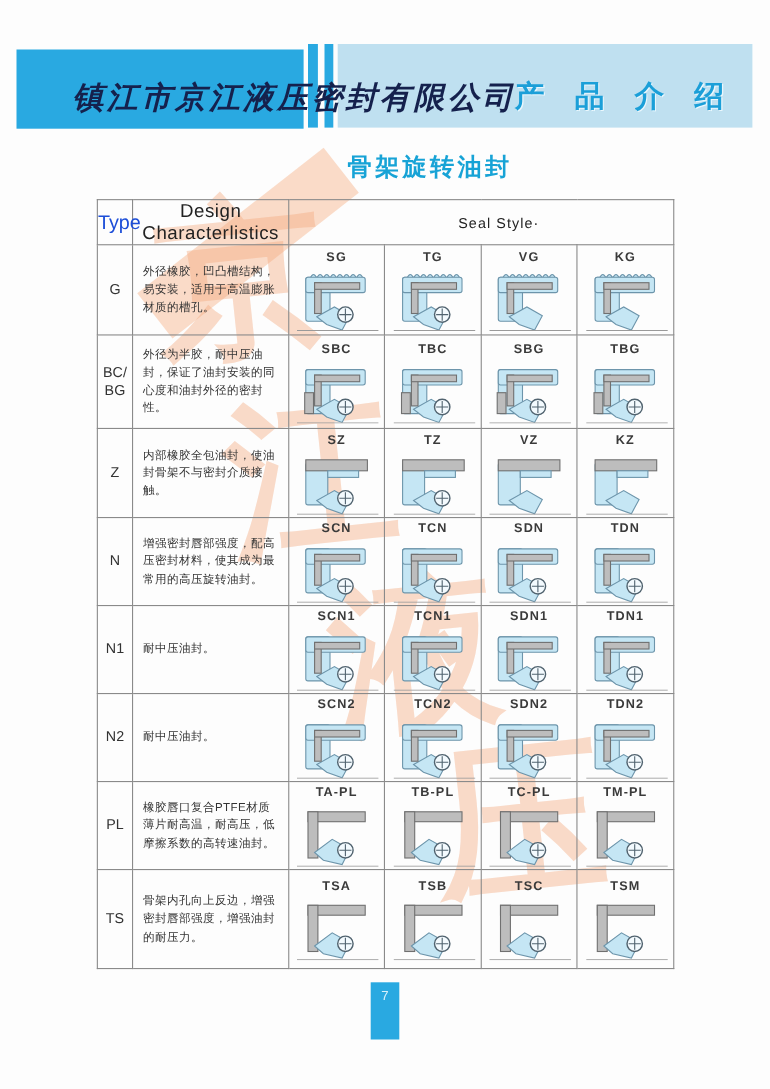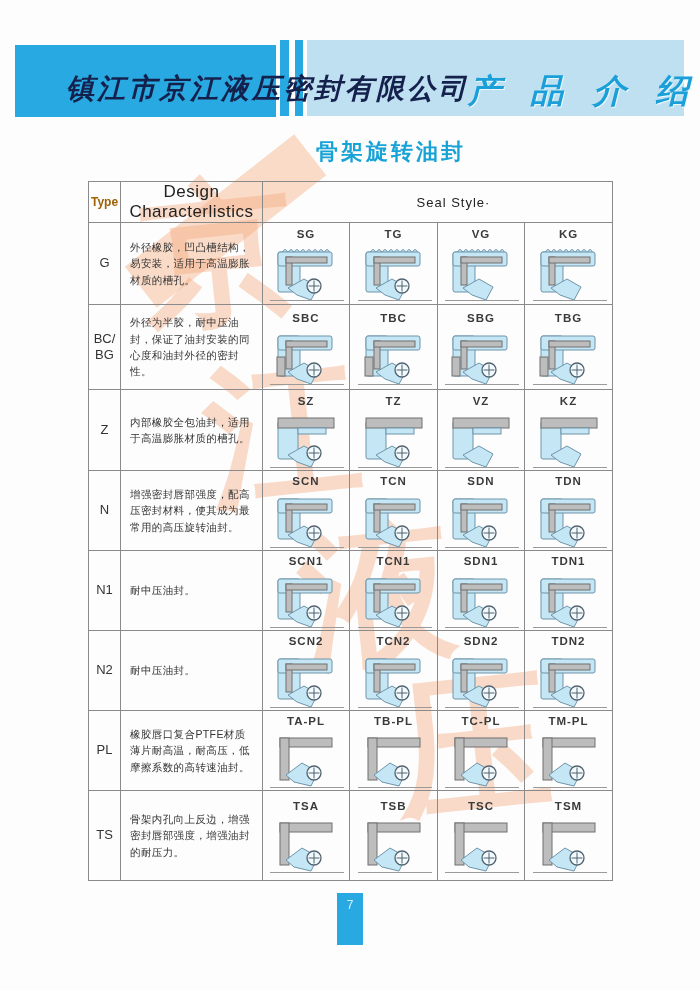--- a/index.html
+++ b/index.html
@@ -24,22 +24,22 @@
   .company-name {
     position:absolute; left:66px; top:70px; z-index:4;
     font-family:"DejaVu Serif", serif;
     font-weight:bold; font-style:italic;
     font-size:28px; letter-spacing:3px; color:#15214d;
     white-space:nowrap;
   }
   .section-label {
     position:absolute; left:468px; top:69px; z-index:4;
     font-family:"DejaVu Serif", serif;
-    font-weight:bold; font-style:italic;
-    font-size:33px; letter-spacing:9px; color:#1b9fd8;
+    font-weight:bold; 
+    font-size:27px; letter-spacing:9px; color:#1b9fd8;
     text-shadow:1px 1px 0 #eaf7fd;
     white-space:nowrap;
   }
   
   .page-title {
     position:absolute; left:0; top:137px; width:700px; z-index:3;
     text-align:center; font-weight:bold; font-size:22px;
     letter-spacing:3px; color:#17a3d6;margin-left:41px;
   }
   
@@ -59,21 +59,21 @@
   
   table.catalog {
     position:absolute; left:88px; top:181px; z-index:2;
     width:524px; border-collapse:collapse; table-layout:fixed;
     background:transparent;
   }
   table.catalog td, table.catalog th {
     border:1px solid #8a8a8a; vertical-align:middle; background:transparent;
   }
   tr.head-row { height:29px; }
-  th.h-type  { font-size:12px; font-weight:bold; color:#a16207; }
+  th.h-type  { font-size:18px; font-weight:normal; color:#1d4ed8; }
   th.h-design{ font-size:17px; font-weight:normal; color:#222; letter-spacing:0.5px; }
   th.h-seal  { font-size:13px;  font-weight:normal; color:#222; letter-spacing:1px;padding-left:32px; }
   td.type-cell {
     text-align:center; font-size:13px; color:#333;
     white-space:pre-line; line-height:1.25;
   }
   td.desc-cell {
     padding:5px 7px 5px 9px; font-size:10.5px; color:#333;
     line-height:1.55; letter-spacing:0.4px; vertical-align:middle;
   }
@@ -245,21 +245,21 @@
               <rect x="13" y="30" width="8" height="19" fill="#bdbdbd" stroke="#707070"></rect>
               <circle cx="50" cy="43" r="7" fill="#f3fafe" stroke="#51636f" stroke-width="1.3"></circle>
               <line x1="50" y1="37.5" x2="50" y2="48.5" stroke="#51636f" stroke-width="1"></line>
               <line x1="44.5" y1="43" x2="55.5" y2="43" stroke="#51636f" stroke-width="1"></line>
               <line x1="6" y1="57.5" x2="80" y2="57.5" stroke="#9a9a9a" stroke-width="1"></line>
             </svg></div>
         </td>
       </tr>
       <tr style="height: 81px;">
         <td class="type-cell">Z</td>
-        <td class="desc-cell">内部橡胶全包油封，适用于高温膨胀材质的槽孔。</td>
+        <td class="desc-cell">内部橡胶全包油封，使油封骨架不与密封介质接触。</td>
         <td class="seal-cell">
           <div class="seal-label">SZ</div>
           <div class="seal-svg"><svg width="84" height="58" viewBox="0 0 84 58">
               <rect x="14" y="11" width="20" height="38" rx="2" fill="#c5e6f4" stroke="#6d95ab"></rect>
               <polygon points="24,45 40,36 54,44 47,57 33,52" fill="#c5e6f4" stroke="#6d95ab"></polygon>
               <rect x="14" y="8" width="56" height="10" fill="#bdbdbd" stroke="#707070"></rect>
               <rect x="34" y="18" width="28" height="6" fill="#c5e6f4" stroke="#6d95ab"></rect>
               <circle cx="50" cy="43" r="7" fill="#f3fafe" stroke="#51636f" stroke-width="1.3"></circle>
               <line x1="50" y1="37.5" x2="50" y2="48.5" stroke="#51636f" stroke-width="1"></line>
               <line x1="44.5" y1="43" x2="55.5" y2="43" stroke="#51636f" stroke-width="1"></line>

